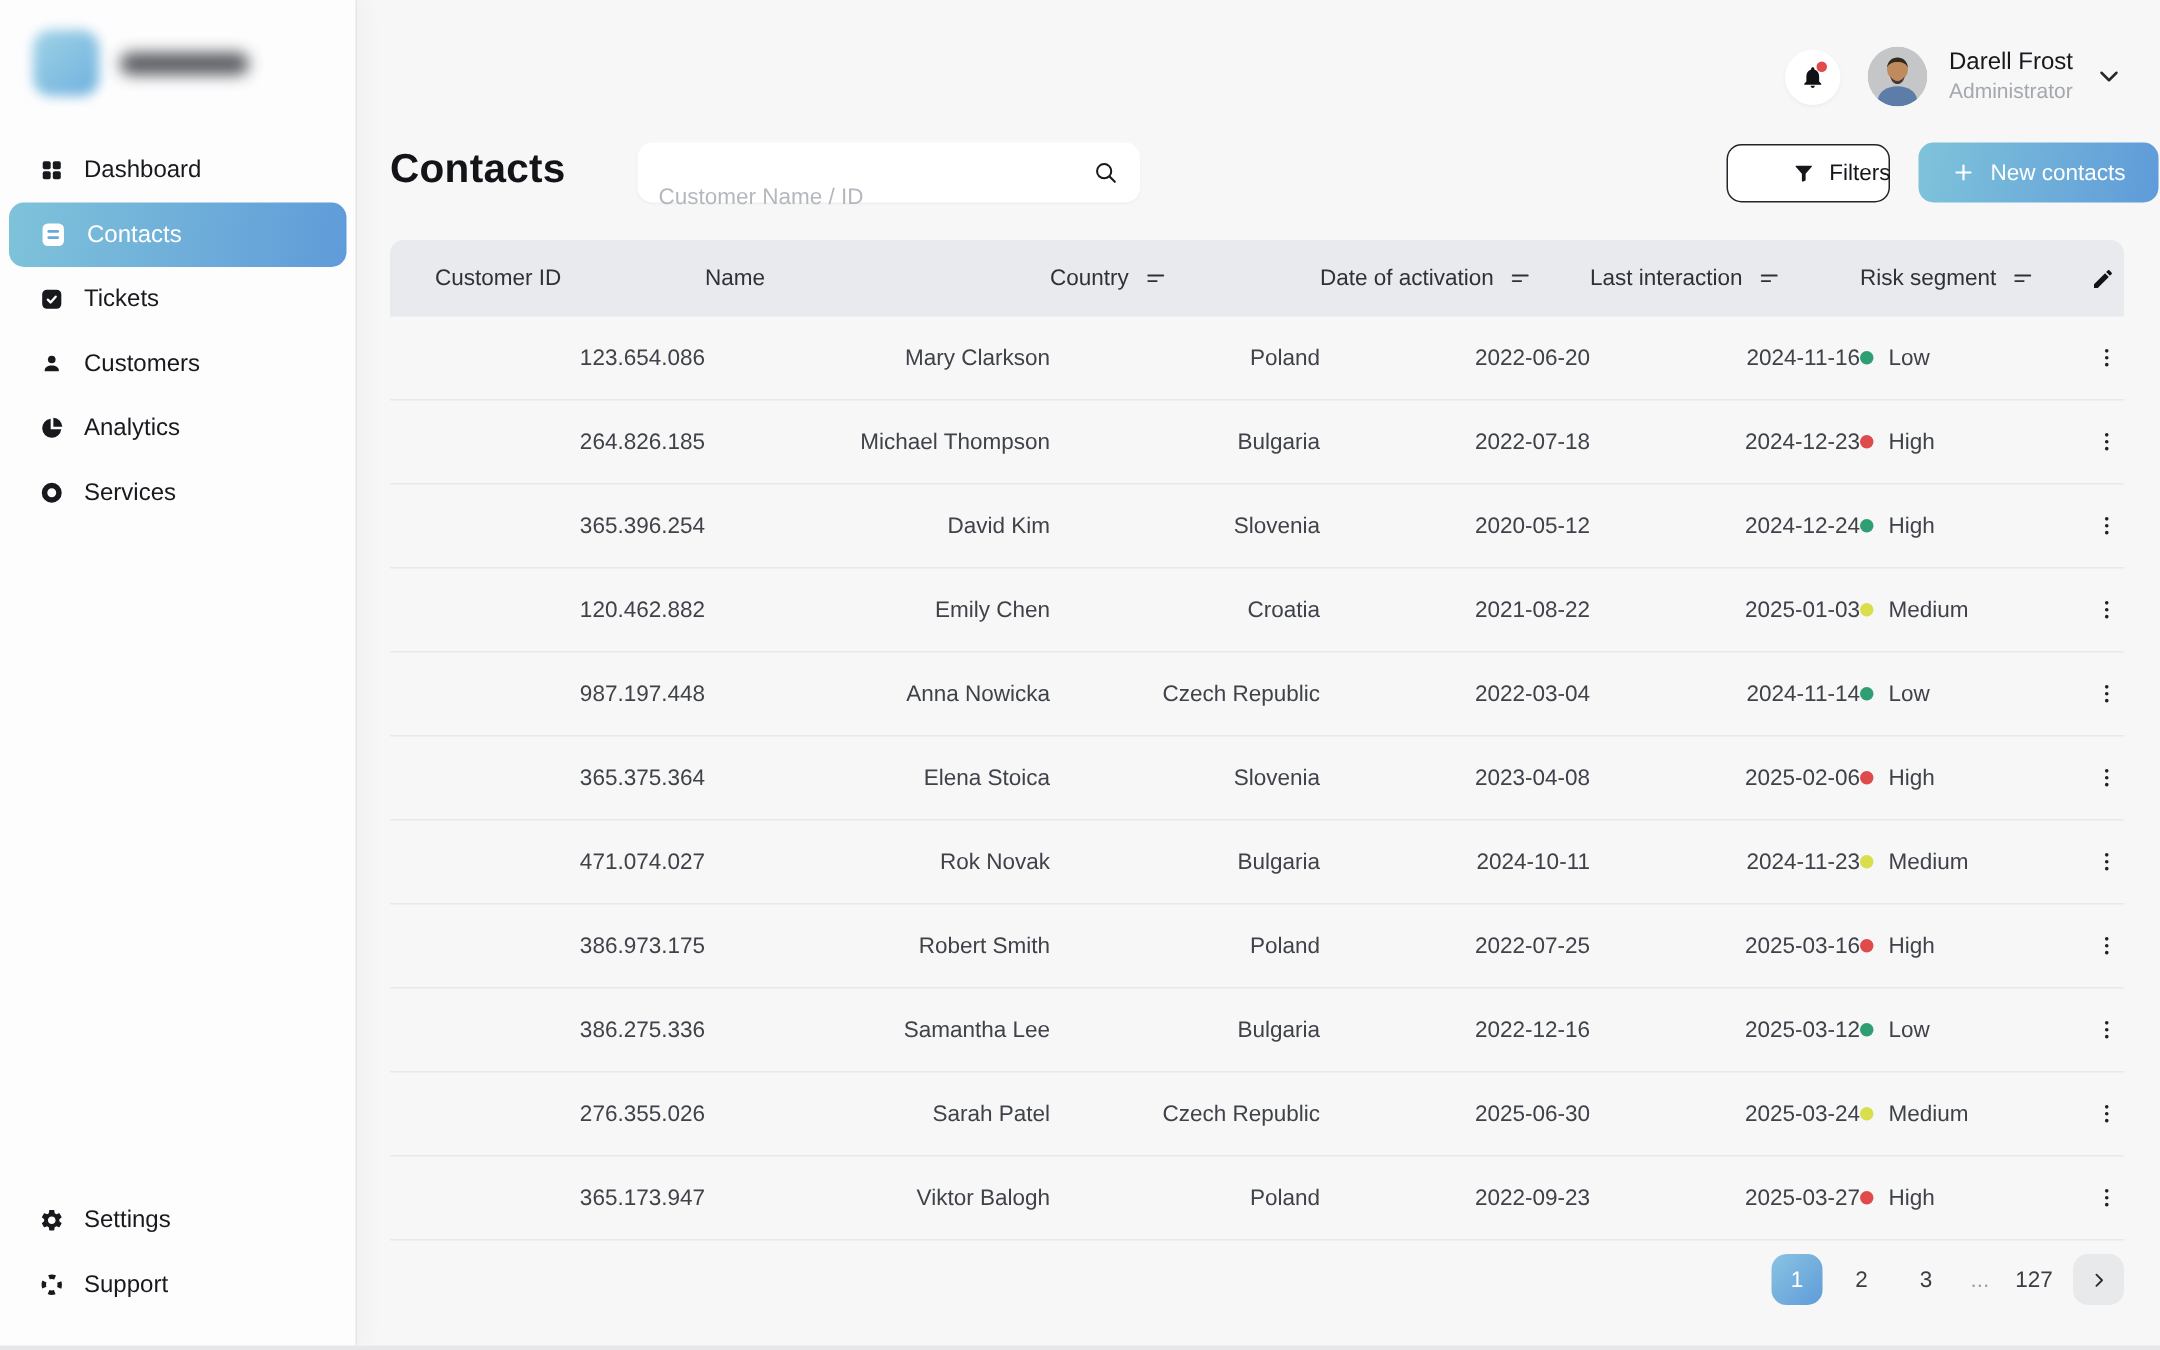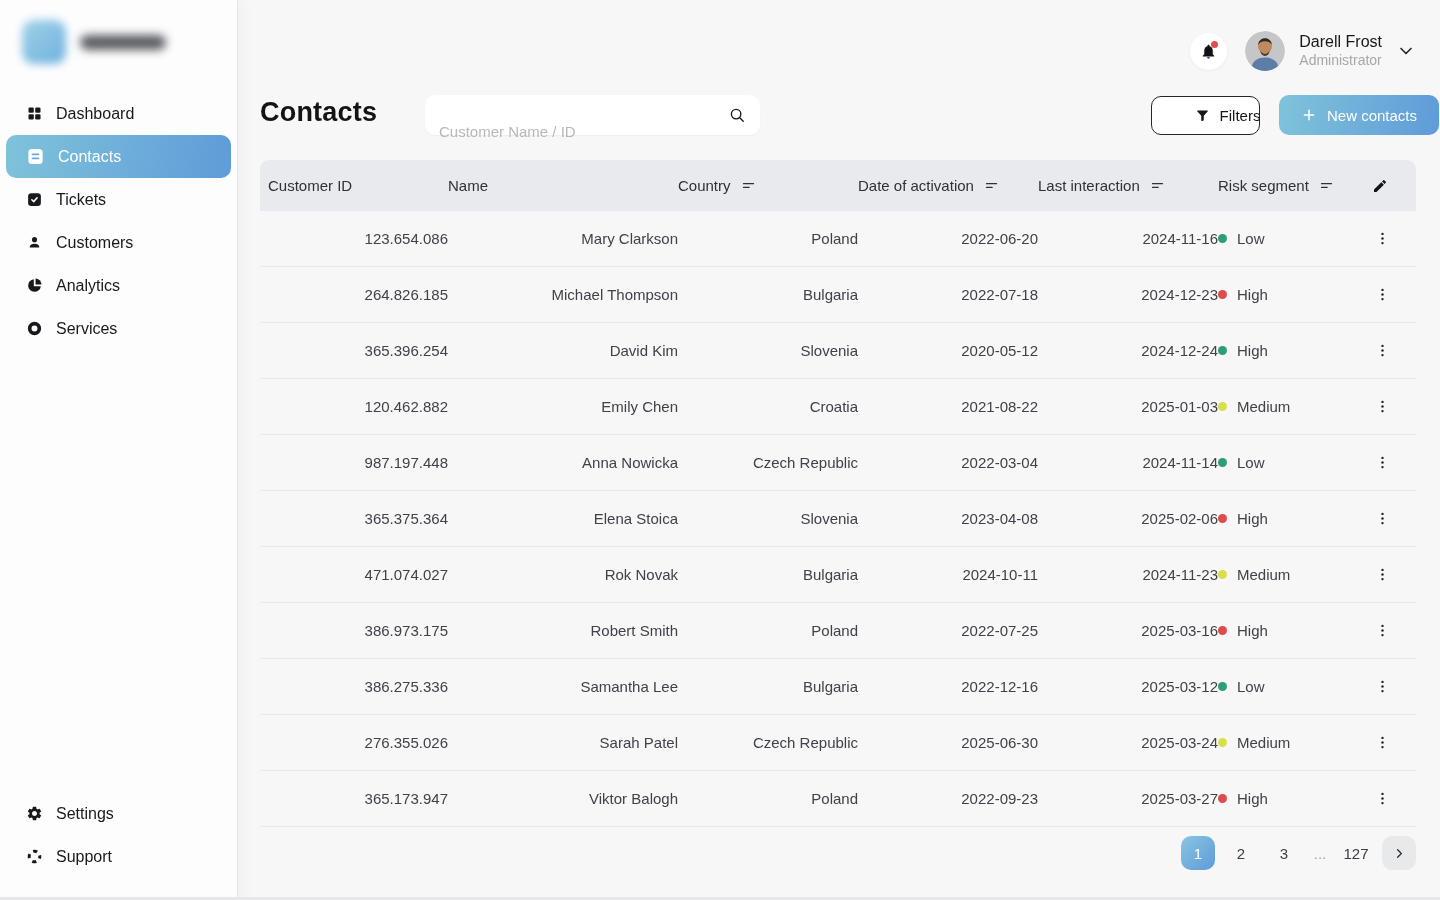--- a/index.html
+++ b/index.html
@@ -75,21 +75,21 @@
     background:#fff; border:1px solid #23252a; color:#15161a;padding-left:44px; }
   .btn-filters .icon { width:15px; height:15px; color:#15161a; }
   .btn-new { position:absolute; left:1019px; top:0; width:160px; height:40px; border:none;
     background:linear-gradient(100deg,var(--accent-start),var(--accent-end)); color:#fff; }
   .btn-new .icon { width:16px; height:16px; color:#fff; }
 
   
   .table { position:absolute; left:23px; top:160px; width:1156px; }
   .thead, .tr {
     display:grid; grid-template-columns:180px 230px 180px 180px 180px 154px 1fr;
-    align-items:center; padding-left:8px;
+    align-items:center; padding-left:30px;
   }
   .thead { height:51px; background:#e8eaed; border-radius:9px 9px 0 0;
     font-size:15px; color:#2e3137; }
   .th { display:flex; align-items:center; gap:10px; }
   .th .icon { width:15px; height:15px; color:#2e3137; }
   .th-actions .icon { width:16px; height:16px; color:#131418; }
   .tr { height:56px; border-bottom:1px solid #e9e9eb; font-size:15px; color:#3f4248; background:transparent;text-align:right; }
   .td-risk { display:flex; align-items:center; gap:10px; }
   .dot { width:9px; height:9px; border-radius:50%; }
   .kebab { width:28px; height:28px; border:none; background:transparent; cursor:pointer;

